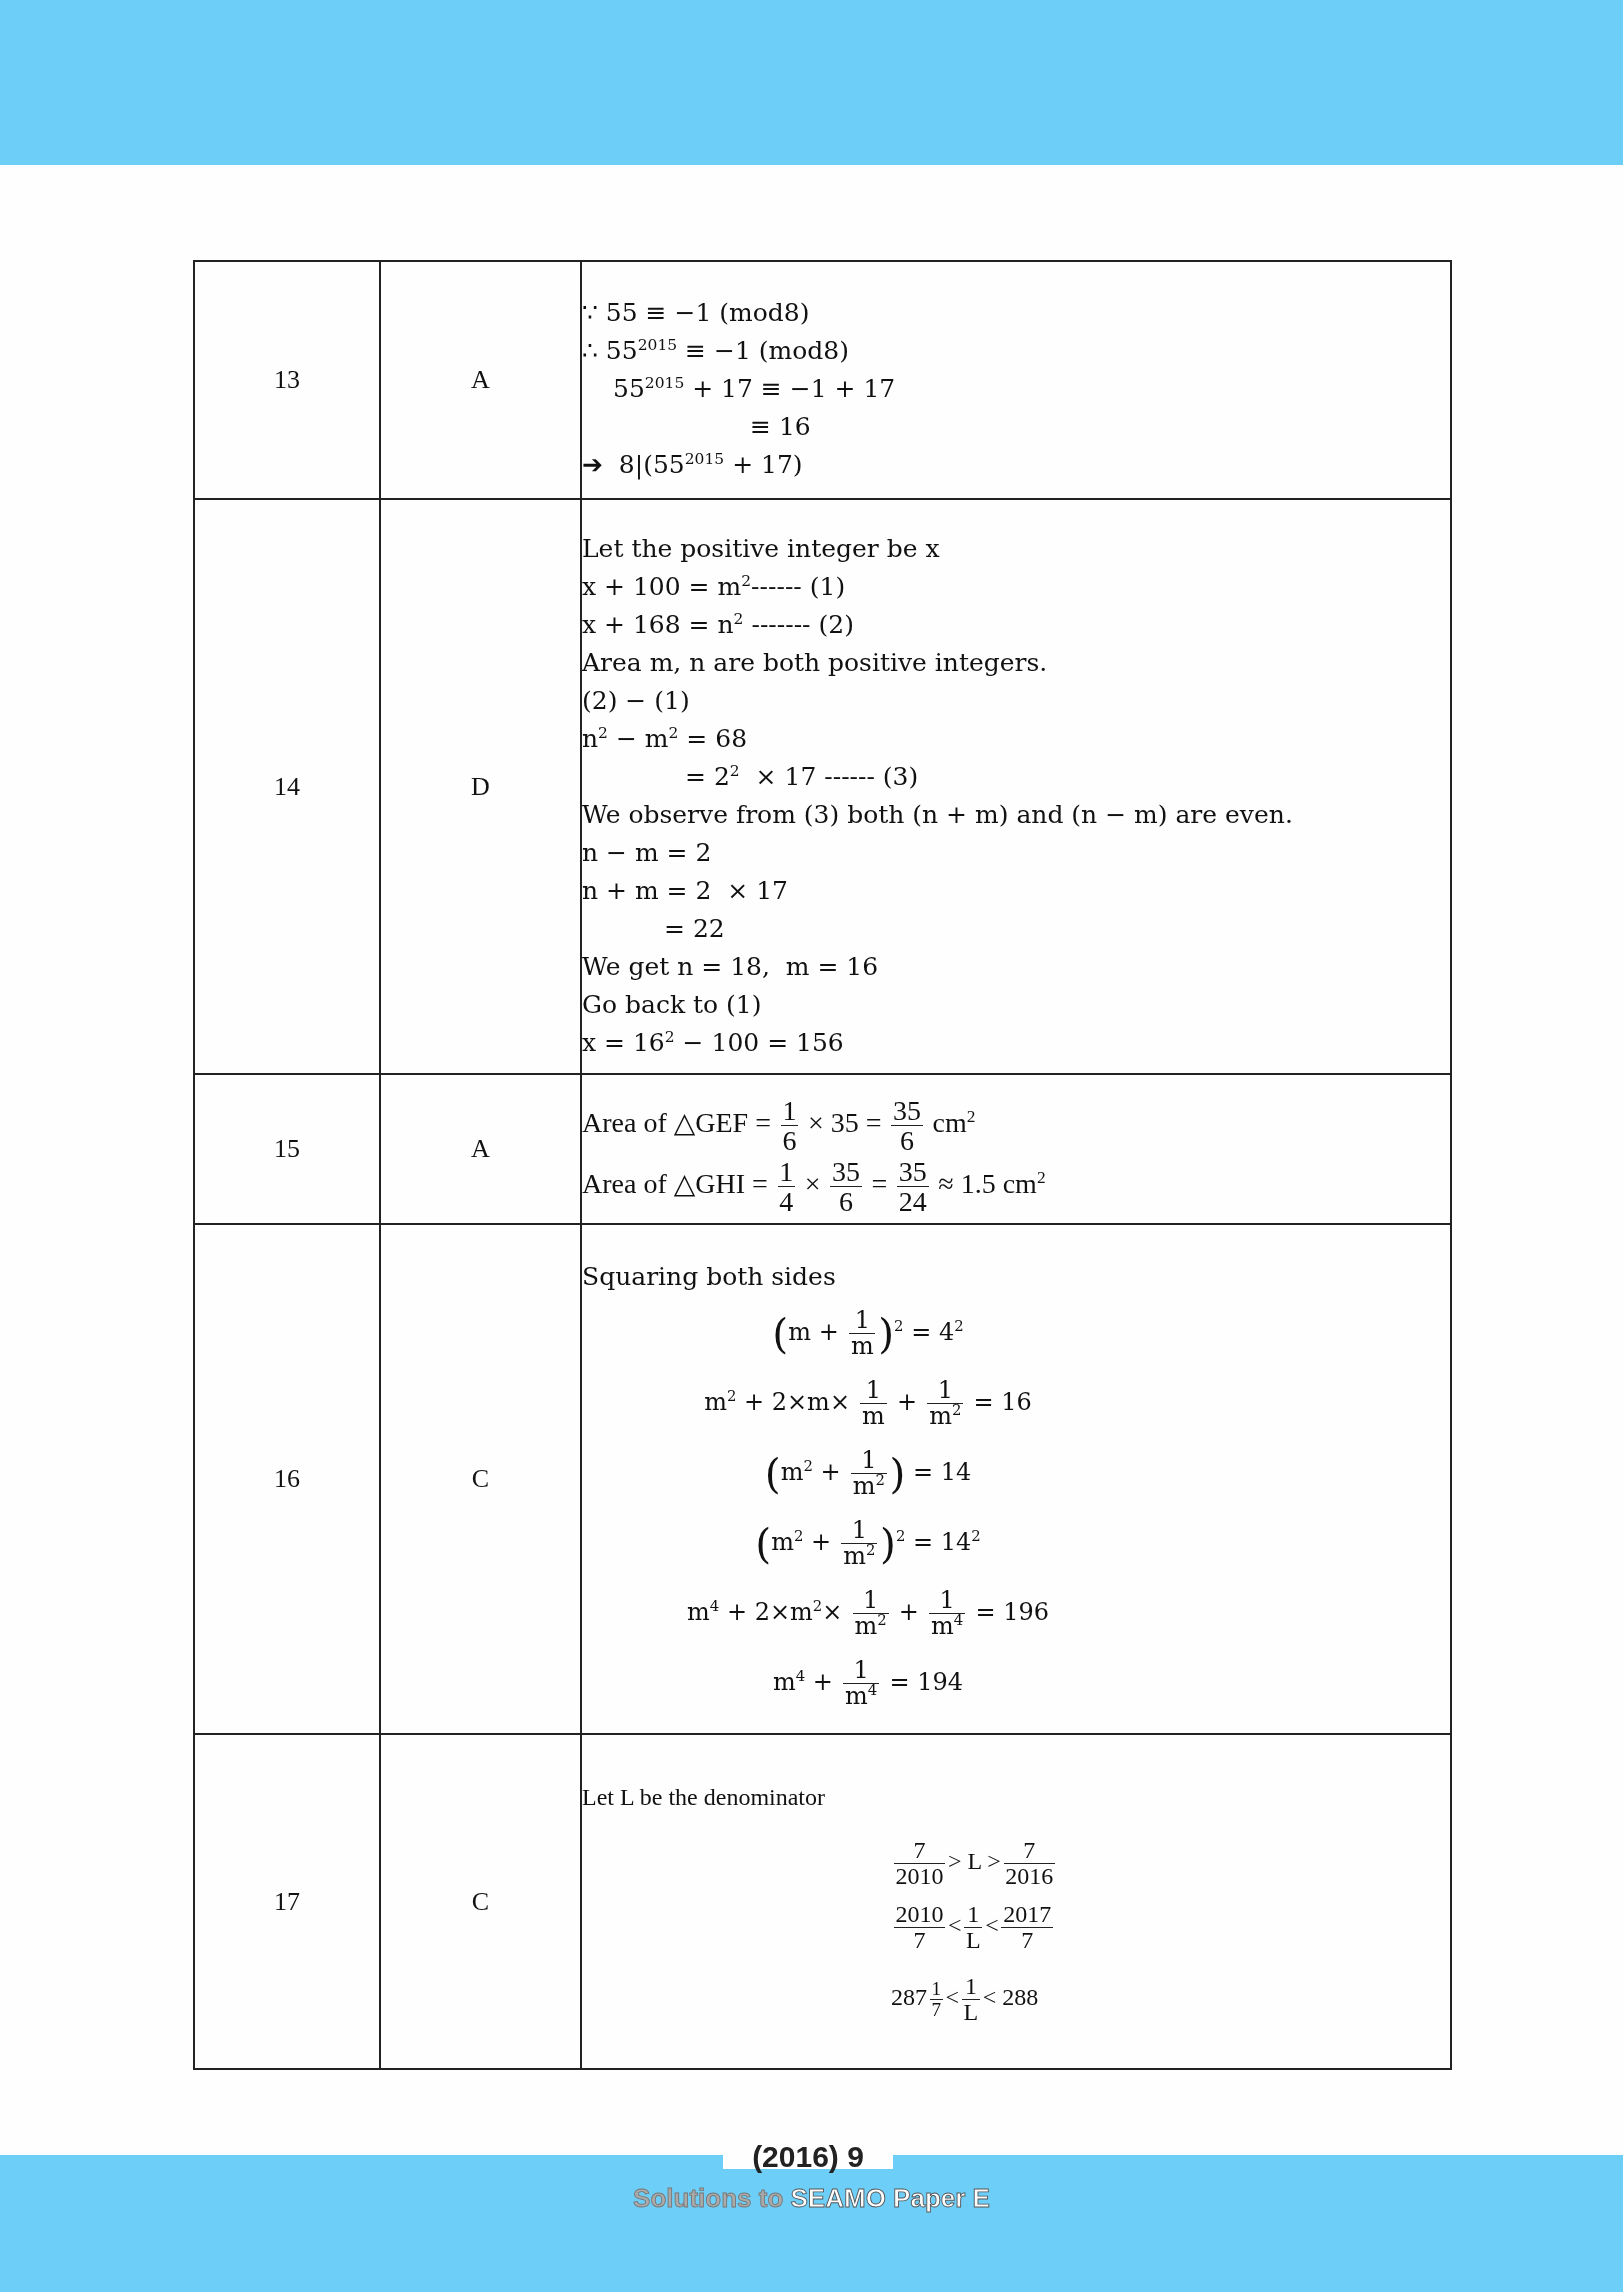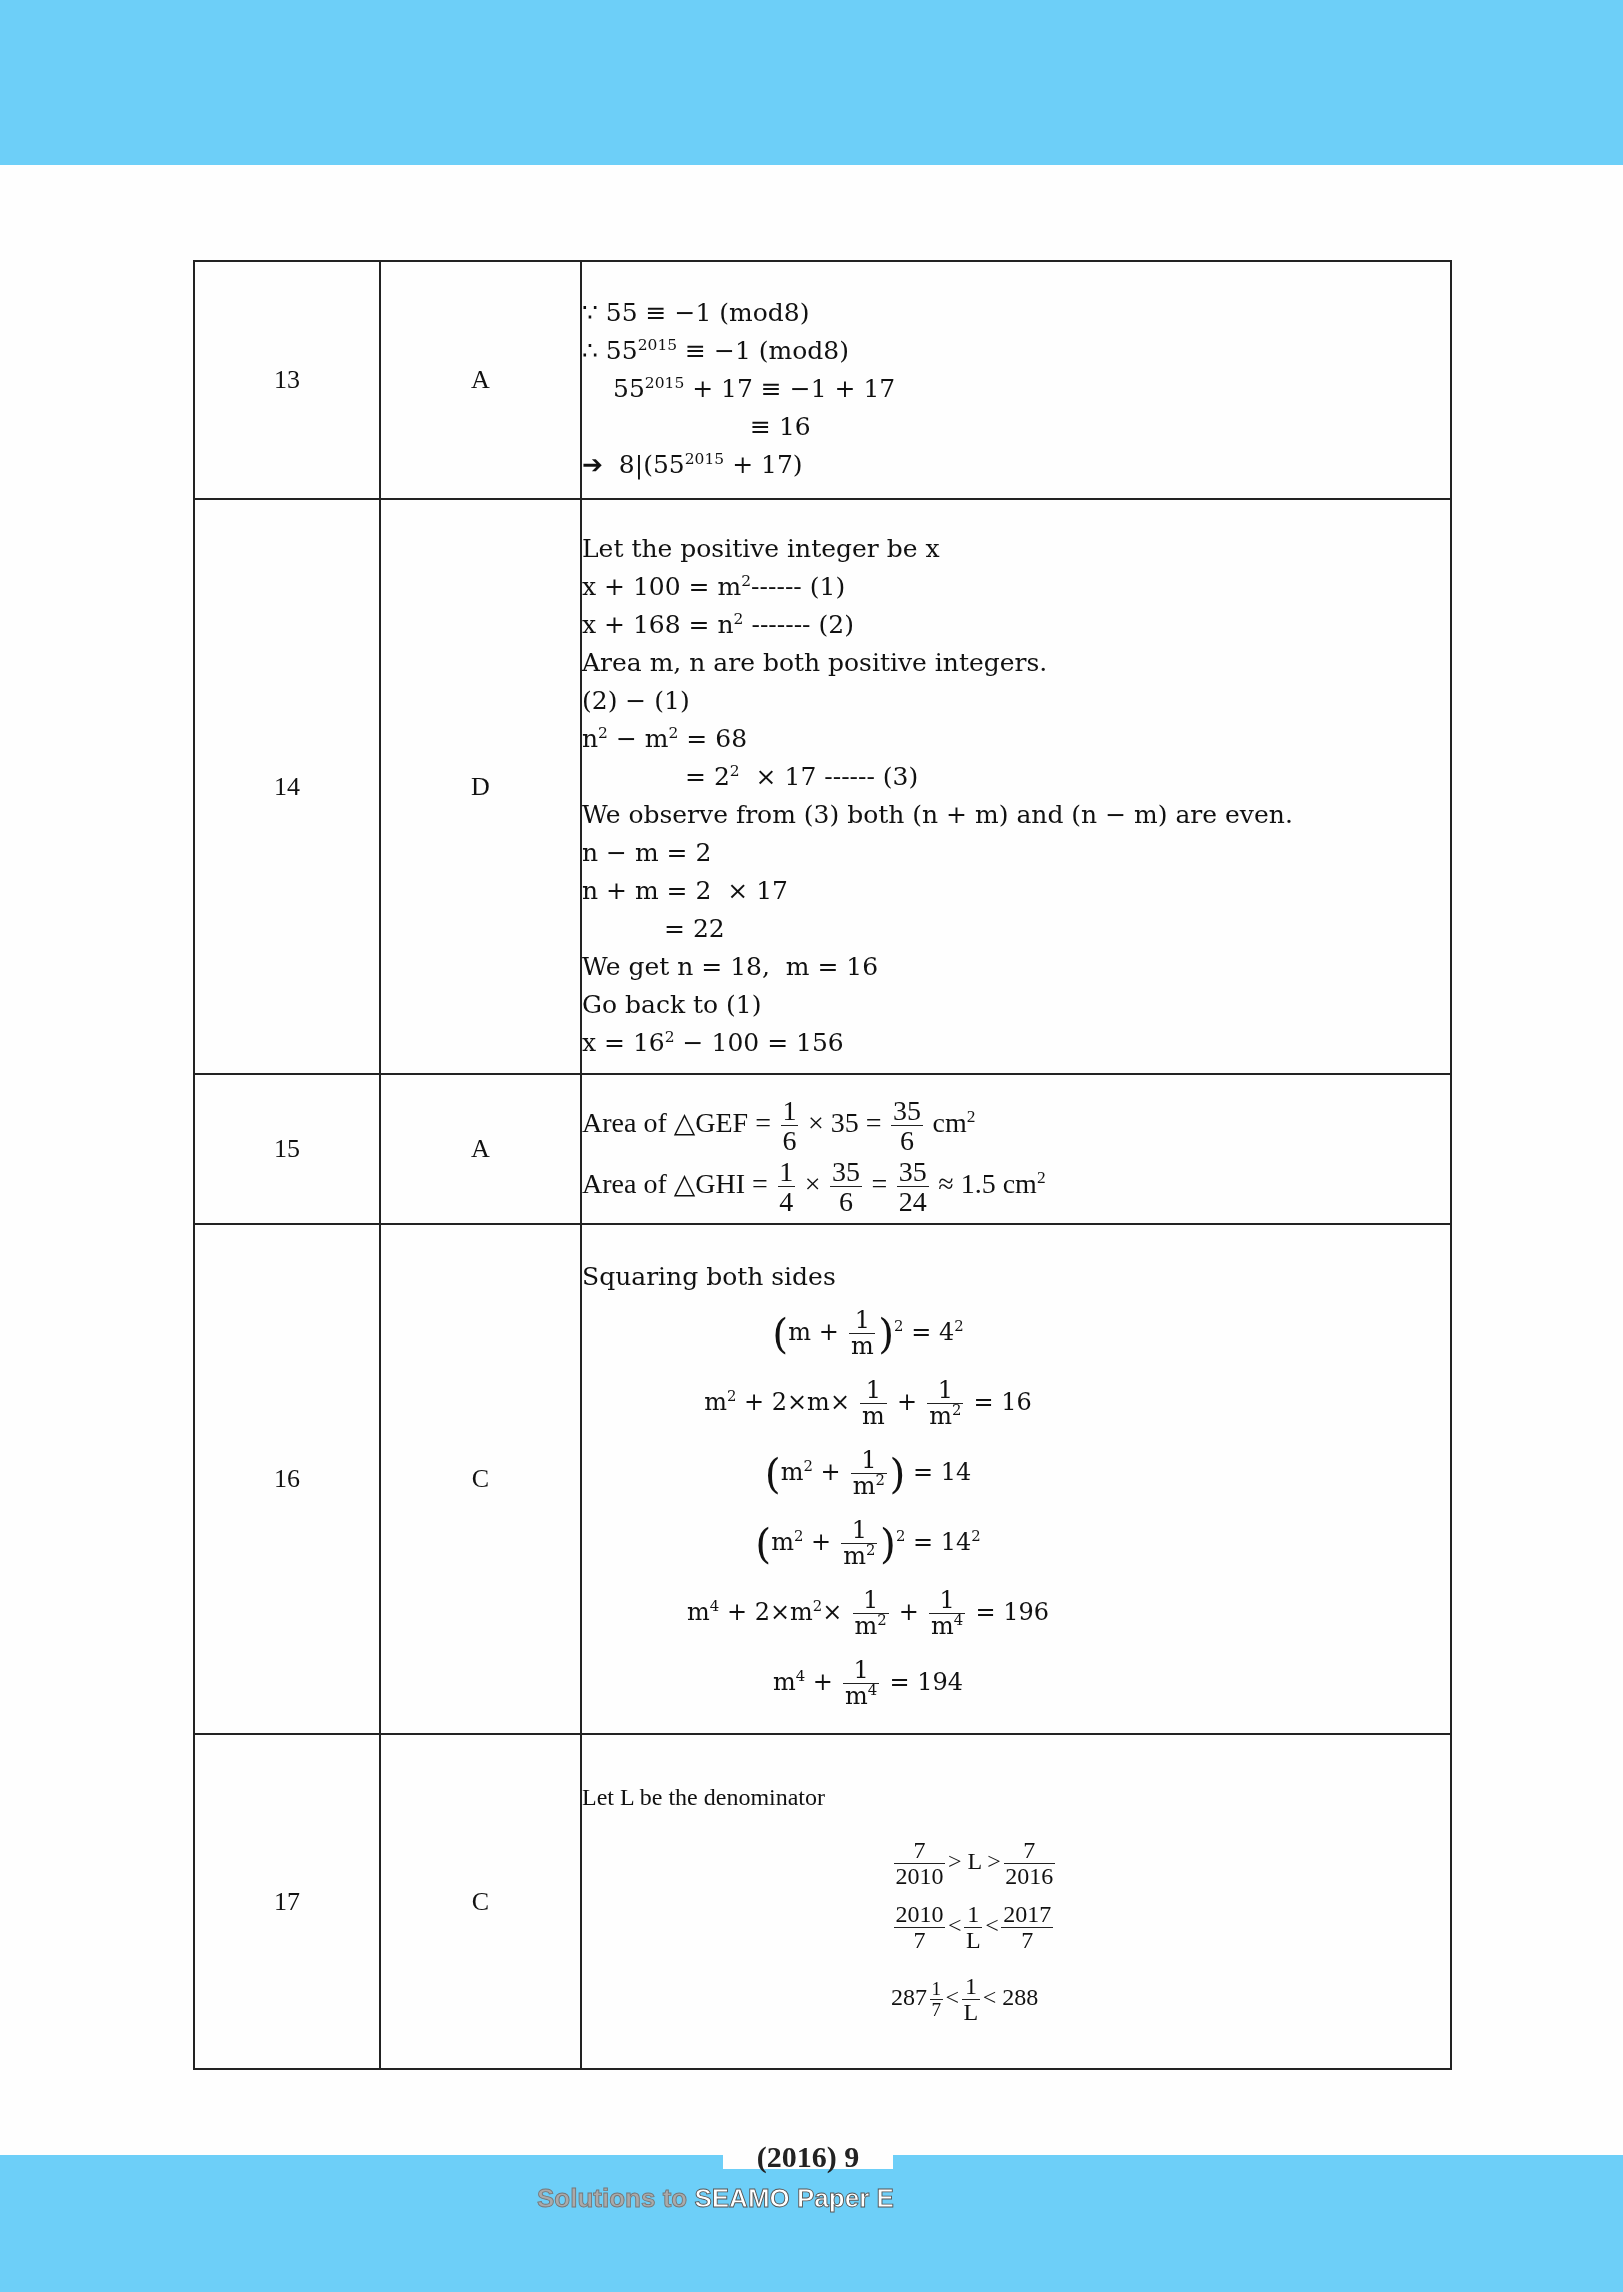--- a/index.html
+++ b/index.html
@@ -1,23 +1,23 @@
 <!DOCTYPE html>
 <html style="font-size:14.3px"><head>
 <meta charset="utf-8">
 <style>
   html, body { margin:0; padding:0; }
   body { width:1624px; height:2293px; background:#fefefe; position:relative; overflow:hidden;
          font-family:"Liberation Serif", serif; color:#111; }
   .band-top { position:absolute; left:0; top:0; width:1624px; height:165px; background:#6dcff8; }
   .band-bottom { position:absolute; left:0; top:2155px; width:1624px; height:138px; background:#6dcff8; }
   .page-num { position:absolute; left:723px; top:2142px; width:170px; height:27px; background:#fefefe;
-              font-family:Liberation Serif, serif; font-weight:bold; font-size:30px; color:#222;
+              font-family:Liberation Sans, sans-serif; font-weight:bold; font-size:30px; color:#222;
               text-align:center; line-height:30px; }
-  .footer-title { position:absolute; left:537px; top:2183px; width:549px; 
+  .footer-title { position:absolute; left:537px; top:2183px; width:549px; text-align:center;
                   font-family:"Liberation Sans", sans-serif; font-weight:bold; font-size:26px; }
   .footer-title .grey { color:#aaa; -webkit-text-stroke:0.9px #777; }
   .footer-title .white { color:#fff; -webkit-text-stroke:0.9px #555; }
 
   table.sol { position:absolute; left:193px; top:260px; width:1259px; border-collapse:collapse; }
   table.sol td { border:2.7px solid #222; padding:0; vertical-align:middle; }
   td.qno, td.ans { text-align:center; font-size:26px;border-radius:13px; }
   td.qno { width:184px; }
   td.ans { width:199px; }
   td.work { padding-left:16px; vertical-align:top; }

